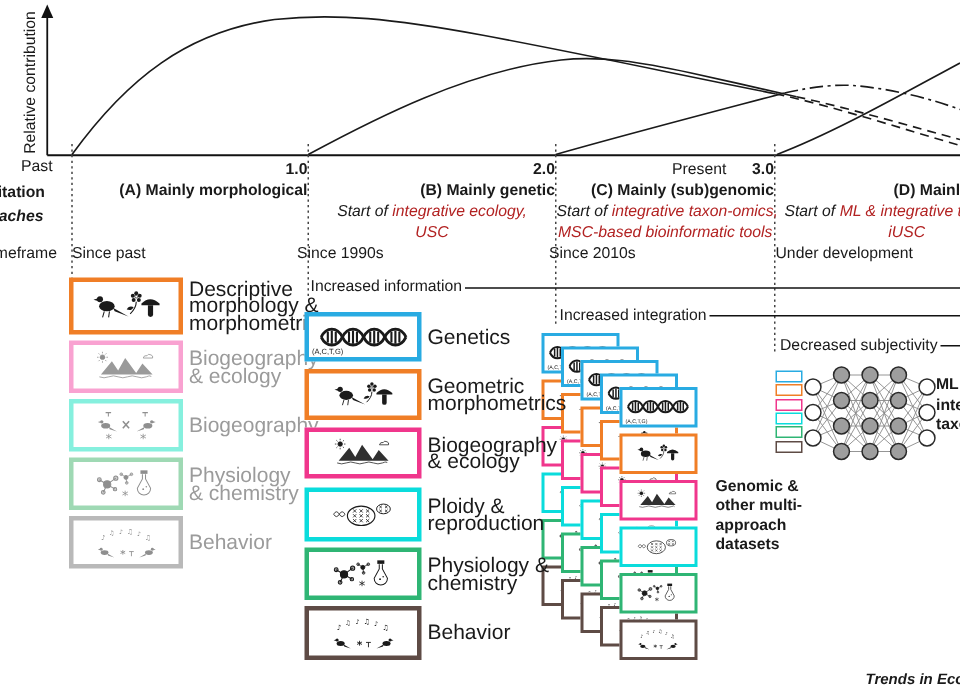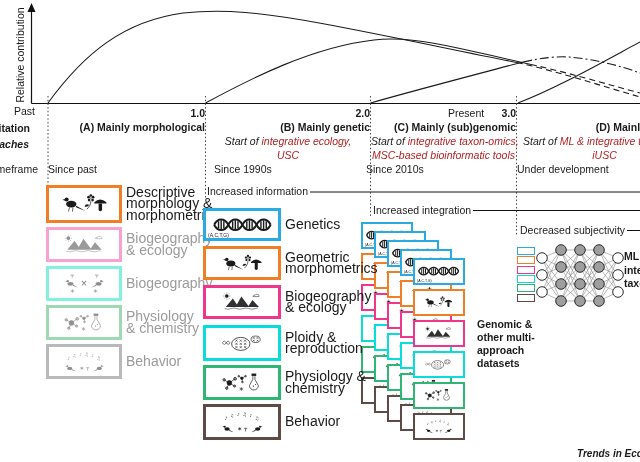--- a/index.html
+++ b/index.html
@@ -68,21 +68,21 @@
 <div class="cutlab" style="left:-82px;top:163px">Timeframe</div>
 
 <div class="abs hdr" style="left:48px;top:107px;width:157px">1.0</div>
 <div class="abs hdr" style="left:48px;top:121px;width:157px">(A) Mainly morphological</div>
 <div class="abs tf" style="left:48px;top:163px;width:157px">Since past</div>
 
 <div class="abs hdr" style="left:206px;top:107px;width:164px">2.0</div>
 <div class="abs hdr" style="left:206px;top:121px;width:164px">(B) Mainly genetic</div>
 <div class="abs sub" style="left:206px;top:135px;width:164px"><span class="it">Start of </span><span class="red">integrative ecology,</span></div>
 <div class="abs sub red" style="left:206px;top:149px;width:164px">USC</div>
-<div class="abs tf" style="left:214px;top:163px;width:164px">Since 1990s</div>
+<div class="abs tf" style="left:198px;top:163px;width:164px">Since 1990s</div>
 
 <div class="abs hdr" style="left:371px;top:107px;width:145px">3.0</div>
 <div class="abs hdr" style="left:371px;top:121px;width:145px">(C) Mainly (sub)genomic</div>
 <div class="abs sub" style="left:371px;top:135px;width:145px"><span class="it">Start of </span><span class="red">integrative taxon-omics,</span></div>
 <div class="abs sub red" style="left:371px;top:149px;width:145px">MSC-based bioinformatic tools</div>
 <div class="abs tf" style="left:366px;top:163px;width:145px">Since 2010s</div>
 
 <div class="abs hdr" style="left:517px;top:107px;width:175px">4.0</div>
 <div class="abs hdr" style="left:517px;top:121px;width:175px">(D) Mainly genomic</div>
 <div class="abs sub" style="left:517px;top:135px;width:175px"><span class="it">Start of </span><span class="red">ML &amp; integrative taxonomy,</span></div>

